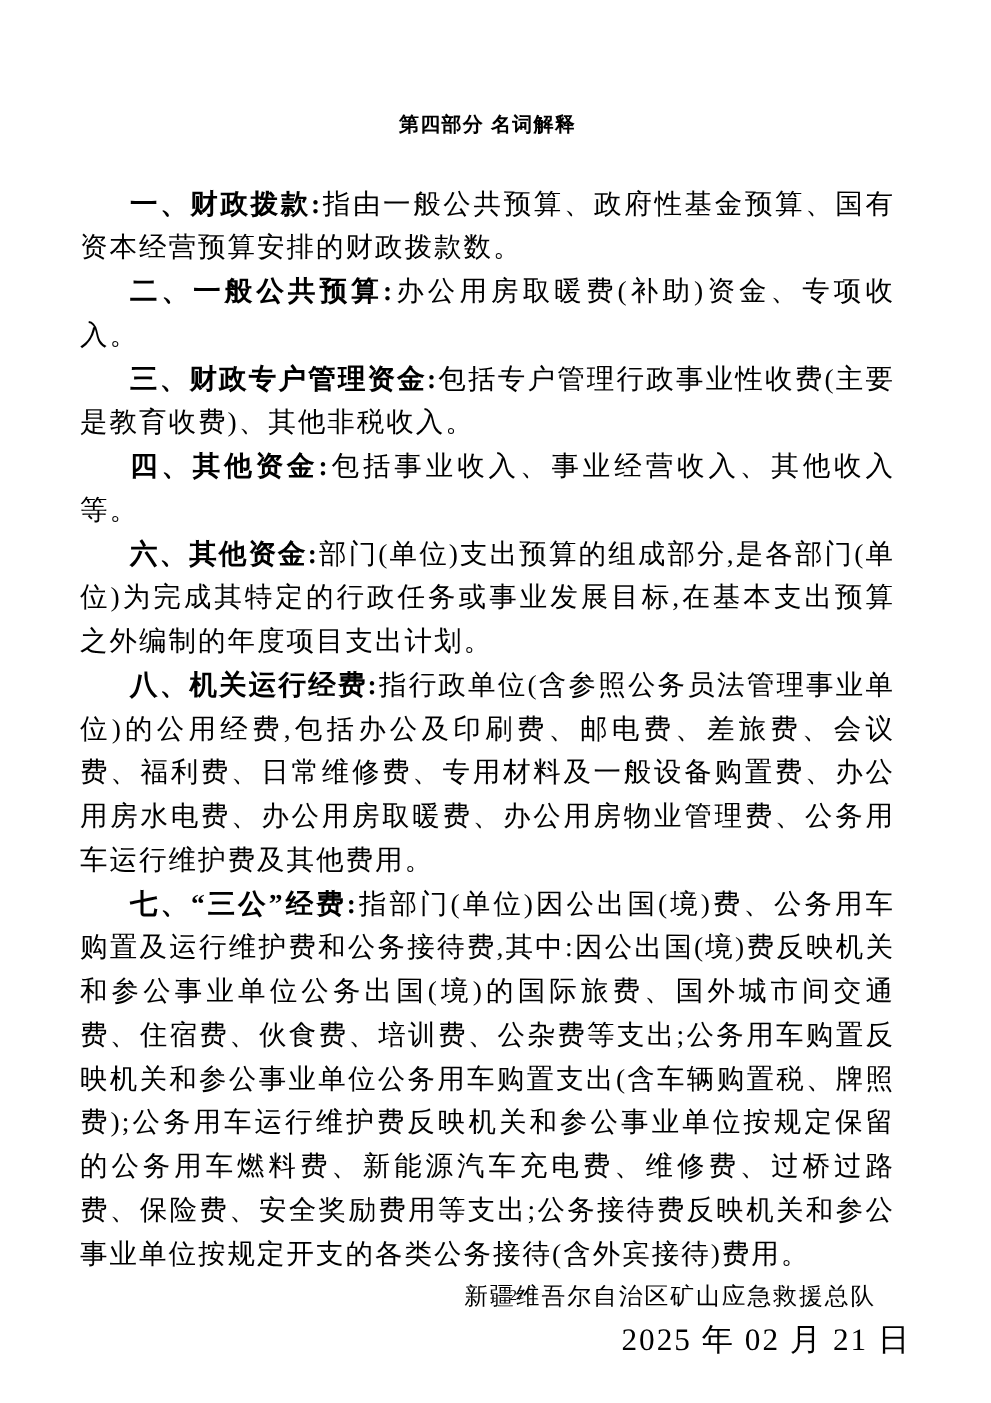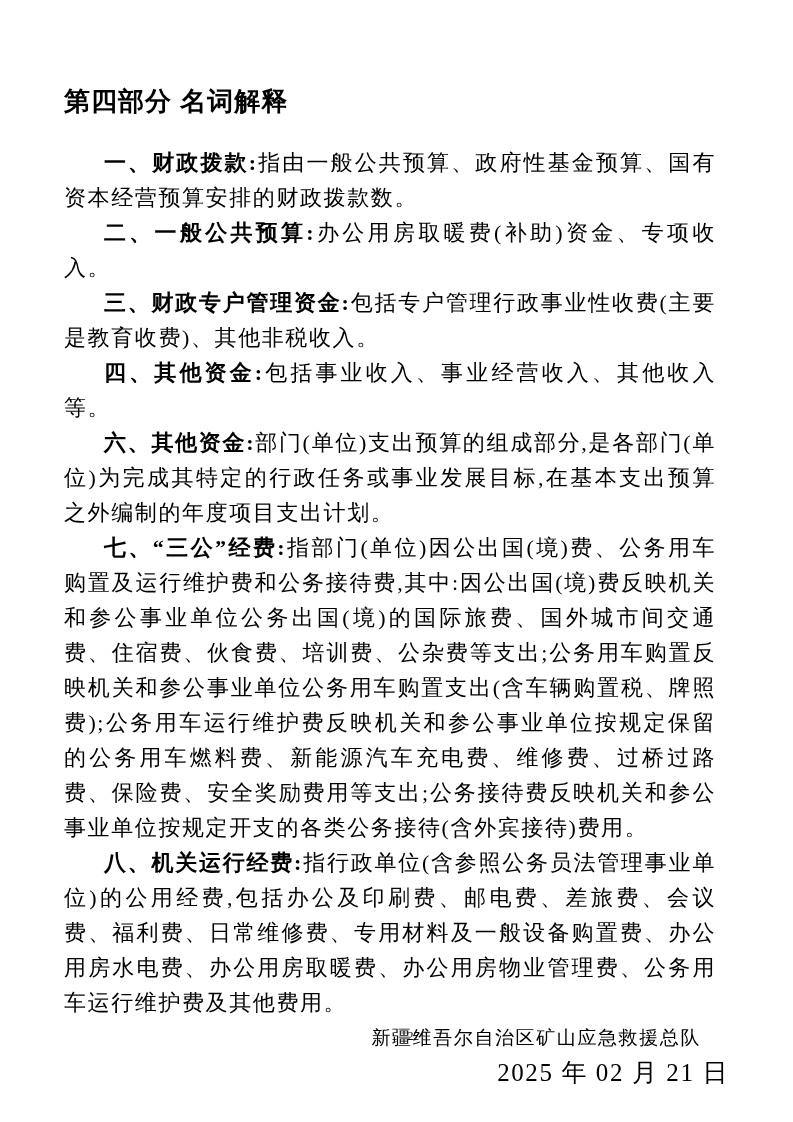--- a/index.html
+++ b/index.html
@@ -17,23 +17,24 @@
     color: #000000;
     overflow: hidden;
   }
   .content {
     position: absolute;
     top: 88px;
     left: 64px;
     width: 652px;
   }
   .doc-title {
+    text-align: center;
     font-family: "Liberation Sans", "DejaVu Sans", sans-serif;
     font-weight: 700;
-    font-size: 26px;
+    font-size: 16px;
     letter-spacing: 1px;
     line-height: 26px;
     margin: 0 0 31px 0;
   }
   .paragraphs p {
     margin: 0;
     font-size: 22px;
     line-height: 35px;
     letter-spacing: 1.6px;
     text-align: justify;
@@ -83,23 +84,23 @@
 
   <p><span class="lead">二、一般公共预算:</span><span class="body-text">办公用房取暖费(补助)资金、专项收入。</span></p>
 
   <p><span class="lead">三、财政专户管理资金:</span><span class="body-text">包括专户管理行政事业性收费(主要是教育收费)、其他非税收入。</span></p>
 
   <p><span class="lead">四、其他资金:</span><span class="body-text">包括事业收入、事业经营收入、其他收入等。</span></p>
 
 
   <p><span class="lead">六、其他资金:</span><span class="body-text">部门(单位)支出预算的组成部分,是各部门(单位)为完成其特定的行政任务或事业发展目标,在基本支出预算之外编制的年度项目支出计划。</span></p>
 
+  <p><span class="lead">八、机关运行经费:</span><span class="body-text">指行政单位(含参照公务员法管理事业单位)的公用经费,包括办公及印刷费、邮电费、差旅费、会议费、福利费、日常维修费、专用材料及一般设备购置费、办公用房水电费、办公用房取暖费、办公用房物业管理费、公务用车运行维护费及其他费用。</span></p>
+
   <p><span class="lead">七、“三公”经费:</span><span class="body-text">指部门(单位)因公出国(境)费、公务用车购置及运行维护费和公务接待费,其中:因公出国(境)费反映机关和参公事业单位公务出国(境)的国际旅费、国外城市间交通费、住宿费、伙食费、培训费、公杂费等支出;公务用车购置反映机关和参公事业单位公务用车购置支出(含车辆购置税、牌照费);公务用车运行维护费反映机关和参公事业单位按规定保留的公务用车燃料费、新能源汽车充电费、维修费、过桥过路费、保险费、安全奖励费用等支出;公务接待费反映机关和参公事业单位按规定开支的各类公务接待(含外宾接待)费用。</span></p>
-
-  <p><span class="lead">八、机关运行经费:</span><span class="body-text">指行政单位(含参照公务员法管理事业单位)的公用经费,包括办公及印刷费、邮电费、差旅费、会议费、福利费、日常维修费、专用材料及一般设备购置费、办公用房水电费、办公用房取暖费、办公用房物业管理费、公务用车运行维护费及其他费用。</span></p>
 </div>
 
     <div class="signature-block">
       <div class="signature-line">新疆维吾尔自治区矿山应急救援总队</div>
       <div class="date-line">2025 年 02 月 21 日</div>
     </div>
   </div>
 
   <div class="page-number">27</div>
 </div>

